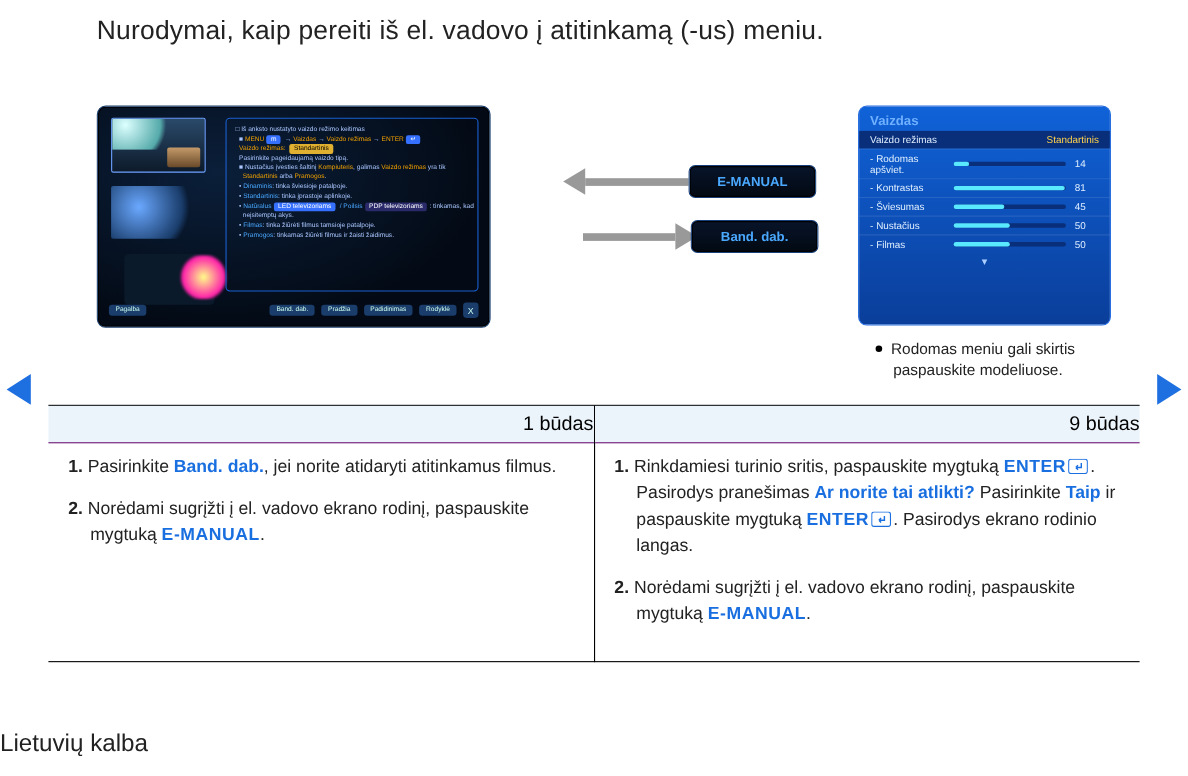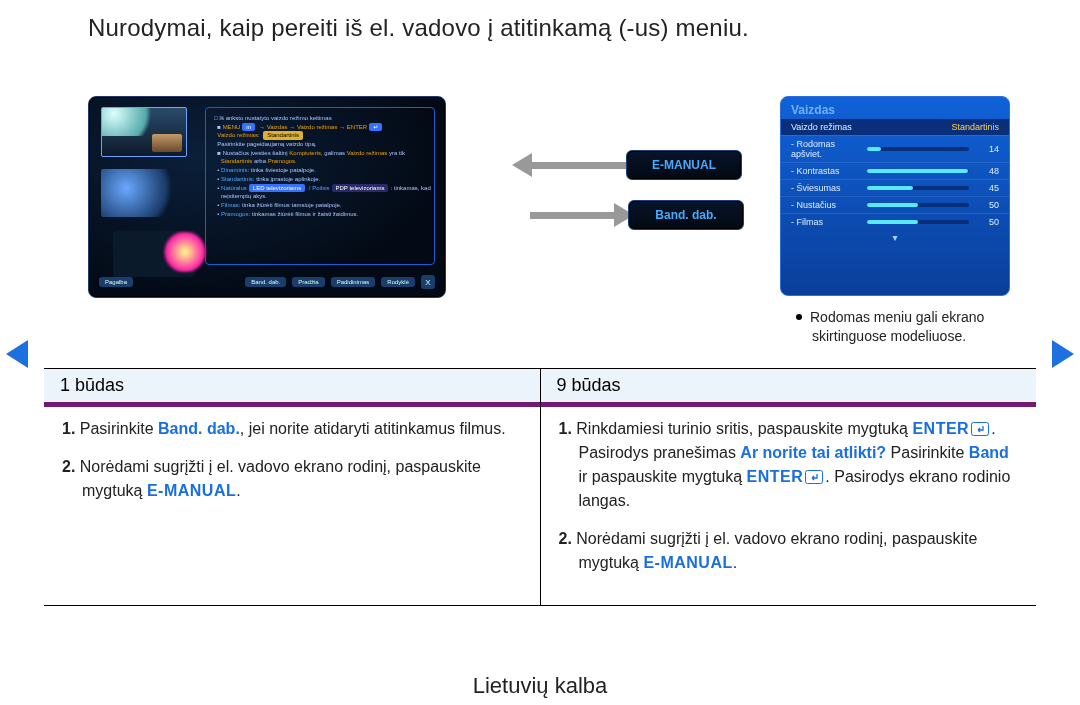--- a/index.html
+++ b/index.html
@@ -47,41 +47,41 @@
   .menucard .slider{flex:1;margin:0 8px;height:4px;background:#0a2f7a;border-radius:2px;position:relative}
   .menucard .slider::before{content:"";position:absolute;left:0;top:0;bottom:0;background:#5aeaff;border-radius:2px}
   .menucard .slider.s14::before{width:14%}
   .menucard .slider.s99::before{width:99%}
   .menucard .slider.s45::before{width:45%}
   .menucard .slider.s50::before{width:50%}
   .menucard .dualtrack{flex:1;margin:0 8px;height:4px;background:#0a2f7a;border-radius:2px;position:relative}
   .menucard .dualtrack .g{position:absolute;left:0;top:0;bottom:0;width:50%;background:#4aff9a;border-radius:2px 0 0 2px}
   .menucard .dualtrack .r{position:absolute;right:0;top:0;bottom:0;width:50%;background:#ff6a6a;border-radius:0 2px 2px 0}
   .menucard .lab{width:68px}
-  .menucard .val{width:22px;text-align:right}
+  .menucard .val{width:22px;text-align:left}
   .menucard .double .lab{width:68px}
   .menucard .double .midlab{width:26px;font-size:8px}
   .menucard .arrow-down{text-align:center;font-size:10px;color:#aaceff;padding:2px 0}
 
   .menunote{position:absolute;left:812px;top:308px;width:210px;font-size:14px;color:#222;line-height:1.35}
   .menunote .dot{display:inline-block;width:6px;height:6px;background:#000;border-radius:50%;margin:0 8px 2px -16px;vertical-align:middle}
 
   
   .methods{position:absolute;left:44px;right:44px;top:368px;display:flex;border-top:1px solid #000}
   .col{flex:1;border-bottom:1px solid #000}
   .col+.col{border-left:1px solid #000}
-  .colhead{background:#ecf4fb;text-align:left;font-size:18px;padding:6px 16px;border-bottom:5px solid #701a75}
+  .colhead{background:#ecf4fb;text-align:right;font-size:18px;padding:6px 0;border-bottom:1px solid #701a75}
   .collist{padding:10px 18px 16px;font-size:16px;line-height:1.5;color:#222}
   .collist p{margin:0 0 14px 20px;text-indent:-20px}
   .blue{color:#1a6fe0;font-weight:600}
   .bluecaps{color:#1a6fe0;font-weight:700;letter-spacing:.5px}
   .enter-icon{display:inline-block;width:18px;height:14px;margin:0 2px -2px 2px}
   .enter-icon svg{width:18px;height:14px;display:block}
 
-  .langfoot{position:absolute;left:0;right:0;bottom:6px;text-align:center;font-size:22px;color:#222}
+  .langfoot{position:absolute;left:0;right:0;bottom:16px;text-align:left;font-size:22px;color:#222}
 </style>
 </head>
 <body>
 <div class="page">
 
 <div class="title">Nurodymai, kaip pereiti iš el. vadovo į atitinkamą (-us) meniu.</div>
 
 <div class="nav-tri nav-left"></div>
 <div class="nav-tri nav-right"></div>
 
@@ -136,59 +136,59 @@
     <span class="yellow">Standartinis</span>
   </div>
   <div class="mrow">
         <span class="lab">- <span>Rodomas apšviet.</span></span>
         <span class="slider s14"></span>
         <span class="val">14</span>
       </div>
   <div class="mrow">
         <span class="lab">- <span>Kontrastas</span></span>
         <span class="slider s99"></span>
-        <span class="val">48</span>
+        <span class="val">81</span>
       </div>
   <div class="mrow">
         <span class="lab">- <span>Šviesumas</span></span>
         <span class="slider s45"></span>
         <span class="val">45</span>
       </div>
   <div class="mrow">
         <span class="lab">- <span>Nustačius</span></span>
         <span class="slider s50"></span>
         <span class="val">50</span>
       </div>
   <div class="mrow">
         <span class="lab">- <span>Filmas</span></span>
         <span class="slider s50"></span>
         <span class="val">50</span>
       </div>
   <div class="arrow-down">▾</div>
 </div>
 
 <div class="menunote">
-  <span class="dot"></span><span>Rodomas meniu gali ekrano skirtinguose modeliuose.</span>
+  <span class="dot"></span><span>Rodomas meniu gali skirtis paspauskite modeliuose.</span>
 </div>
 
 <div class="methods">
   <div class="col">
     <div class="colhead">1 būdas</div>
     <div class="collist">
       <p><b>1.</b>&nbsp;<span>Pasirinkite </span><span class="blue">Band. dab.</span><span>, jei norite atidaryti atitinkamus filmus.</span></p>
       <p><b>2.</b>&nbsp;<span>Norėdami sugrįžti į el. vadovo ekrano rodinį, paspauskite mygtuką </span><span class="bluecaps">E-MANUAL</span><span>.</span></p>
     </div>
   </div>
   <div class="col">
     <div class="colhead">9 būdas</div>
     <div class="collist">
       <p><b>1.</b>&nbsp;<span>Rinkdamiesi turinio sritis, paspauskite mygtuką </span><span class="bluecaps">ENTER</span><span class="enter-icon"><svg viewBox="0 0 18 14">
                 <rect x="0.5" y="0.5" width="17" height="13" rx="2" fill="none" stroke="#1a6fe0"></rect>
                 <path d="M12 4 v4 h-5 m0 0 l2 -2 m-2 2 l2 2" fill="none" stroke="#1a6fe0" stroke-width="1.3"></path>
-              </svg></span><span>. Pasirodys pranešimas </span><span class="blue">Ar norite tai atlikti?</span><span> Pasirinkite </span><span class="blue">Band</span><span> ir paspauskite mygtuką </span><span class="bluecaps">ENTER</span><span class="enter-icon"><svg viewBox="0 0 18 14">
+              </svg></span><span>. Pasirodys pranešimas </span><span class="blue">Ar norite tai atlikti?</span><span> Pasirinkite </span><span class="blue">Taip</span><span> ir paspauskite mygtuką </span><span class="bluecaps">ENTER</span><span class="enter-icon"><svg viewBox="0 0 18 14">
                 <rect x="0.5" y="0.5" width="17" height="13" rx="2" fill="none" stroke="#1a6fe0"></rect>
                 <path d="M12 4 v4 h-5 m0 0 l2 -2 m-2 2 l2 2" fill="none" stroke="#1a6fe0" stroke-width="1.3"></path>
               </svg></span><span>. Pasirodys ekrano rodinio langas.</span></p>
       <p><b>2.</b>&nbsp;<span>Norėdami sugrįžti į el. vadovo ekrano rodinį, paspauskite mygtuką </span><span class="bluecaps">E-MANUAL</span><span>.</span></p>
     </div>
   </div>
 </div>
 
 <div class="langfoot">Lietuvių kalba</div>
 

